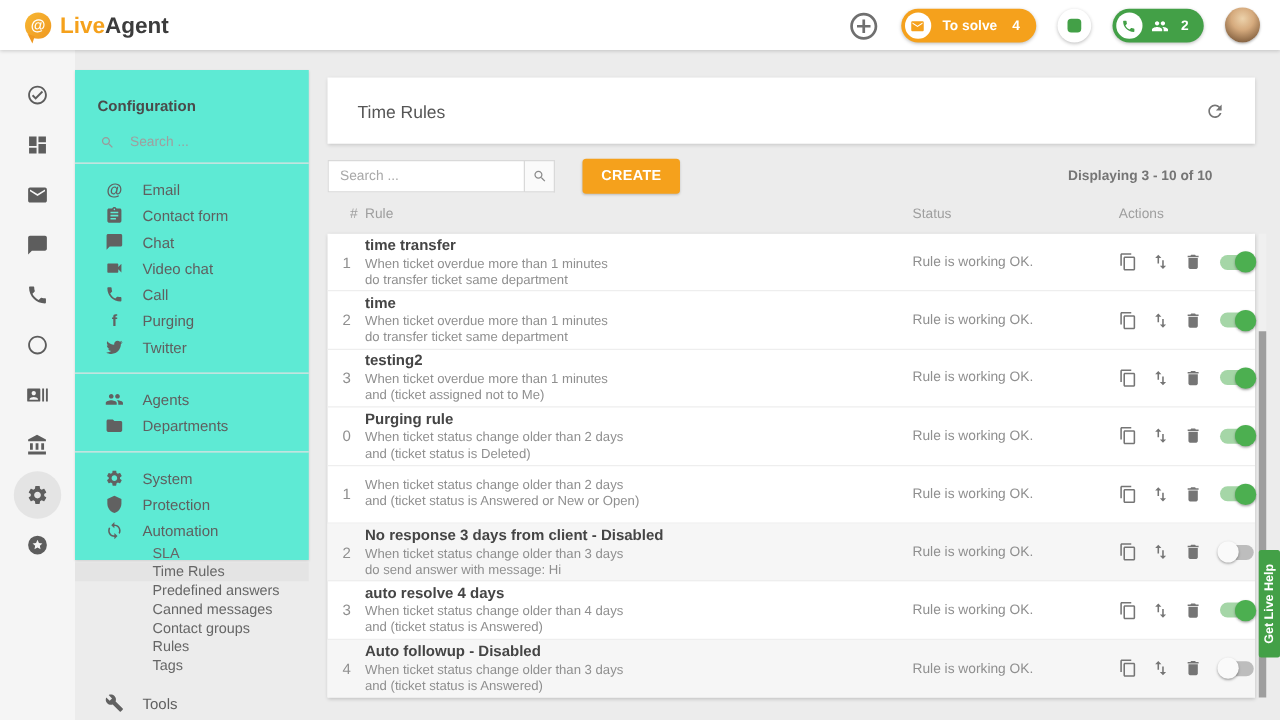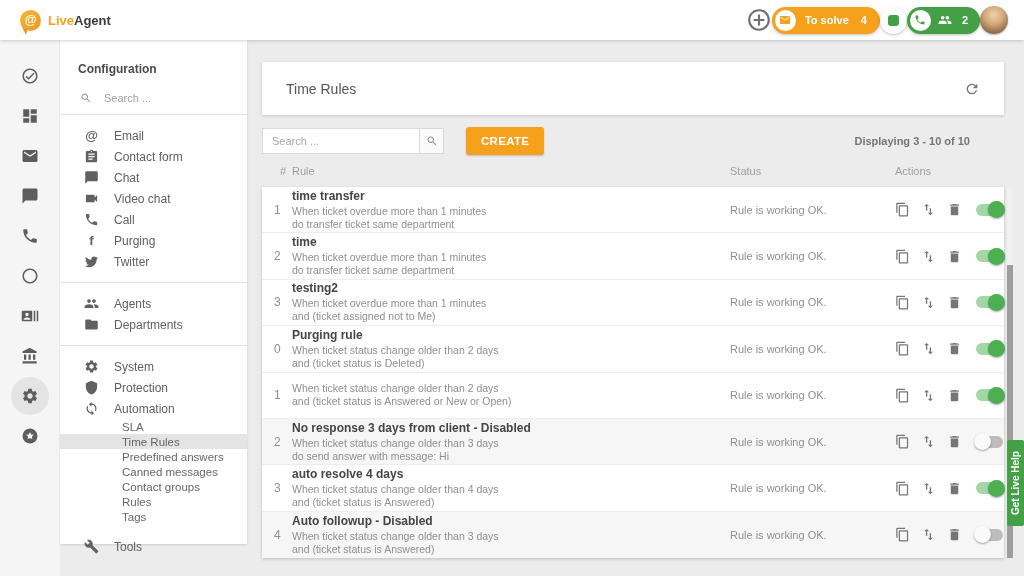--- a/index.html
+++ b/index.html
@@ -10,24 +10,24 @@
   .topbar { height:40px; background:#fff; display:flex; align-items:center;
             box-shadow:0 1px 3px rgba(0,0,0,.18); position:relative; z-index:10; }
   .logo { margin-left:20px; display:flex; align-items:center; gap:7px; }
   .logo-bubble { width:21px; height:21px; border-radius:50%;
                  background:linear-gradient(135deg,#f7b733,#ef9820);
                  color:#fff; font-size:12px; font-weight:bold;
                  display:flex; align-items:center; justify-content:center; position:relative; }
   .logo-bubble::after { content:''; position:absolute; left:1px; bottom:-3px;
                  width:0; height:0; border-top:6px solid #ef9820; border-left:6px solid transparent;
                  transform:rotate(18deg); }
-  .logo-text { font-size:13px; }
+  .logo-text { font-size:18px; }
   .logo-live { color:#F5A11C; font-weight:bold; }
   .logo-agent { color:#3c3c3c; font-weight:bold; }
-  .topbar-right { margin-left:auto; display:flex; align-items:center; gap:0; padding-right:16px; }
+  .topbar-right { margin-left:auto; display:flex; align-items:flex-end; gap:17px; padding-right:16px; }
   .plus-btn { width:26px; height:26px; color:#6f6f6f; cursor:pointer; }
   .pill { height:27px; border-radius:14px; display:flex; align-items:center;
           color:#fff; font-size:11px; font-weight:bold; box-shadow:0 1px 3px rgba(0,0,0,.25); cursor:pointer; }
   .pill.orange { background:#F5A11C; padding:0 13px 0 3px; gap:9px; }
   .pill.green  { background:#43A047; padding:0 12px 0 3px; gap:7px; }
   .pill .bubble { width:21px; height:21px; background:#fff; border-radius:50%;
                   display:flex; align-items:center; justify-content:center; }
   .pill .bubble .icon { width:12px; height:12px; }
   .pill.orange .bubble { color:#F5A11C; }
   .pill.green  .bubble { color:#43A047; }
@@ -44,21 +44,21 @@
   .page { display:flex; height:536px; position:relative; }
 
   
   .rail { width:60px; background:#f5f5f5; padding-top:16px; display:flex; flex-direction:column; align-items:center; }
   .rail-item { width:40px; height:40px; display:flex; align-items:center; justify-content:center;
                color:#5d5d5d; cursor:pointer; }
   .rail-item .icon { width:18px; height:18px; }
   .rail-item.active { background:#e4e4e4; border-radius:50%; width:38px; height:38px; margin:1px 0; }
 
   
-  .sidebar { width:187px; background:#ffffff; height:504px; box-shadow:0 1px 2px rgba(0,0,0,.12); }
+  .sidebar { width:187px; background:#5eead4; height:392px; box-shadow:0 1px 2px rgba(0,0,0,.12);margin-top:16px; }
   .sidebar-title { padding:22px 0 16px 18px; font-size:12px; font-weight:bold; color:#4a4a4a; }
   .sidebar-search { display:flex; align-items:center; gap:12px; padding:0 14px 10px 20px;
                     border-bottom:1px solid #e2e2e2; }
   .sidebar-search .icon { width:12px; height:12px; color:#9a9a9a; }
   .sidebar-search input { border:none; outline:none; background:transparent; font-size:11px;
                           color:#555; width:110px; font-family:"Liberation Sans",sans-serif; }
   .sidebar-search input::placeholder { color:#9f9f9f; }
   .sidebar-items { padding-top:10px; }
   .side-item { display:flex; align-items:center; height:21px; padding-left:24px;
                font-size:12px; color:#5f5f5f; cursor:pointer; }

